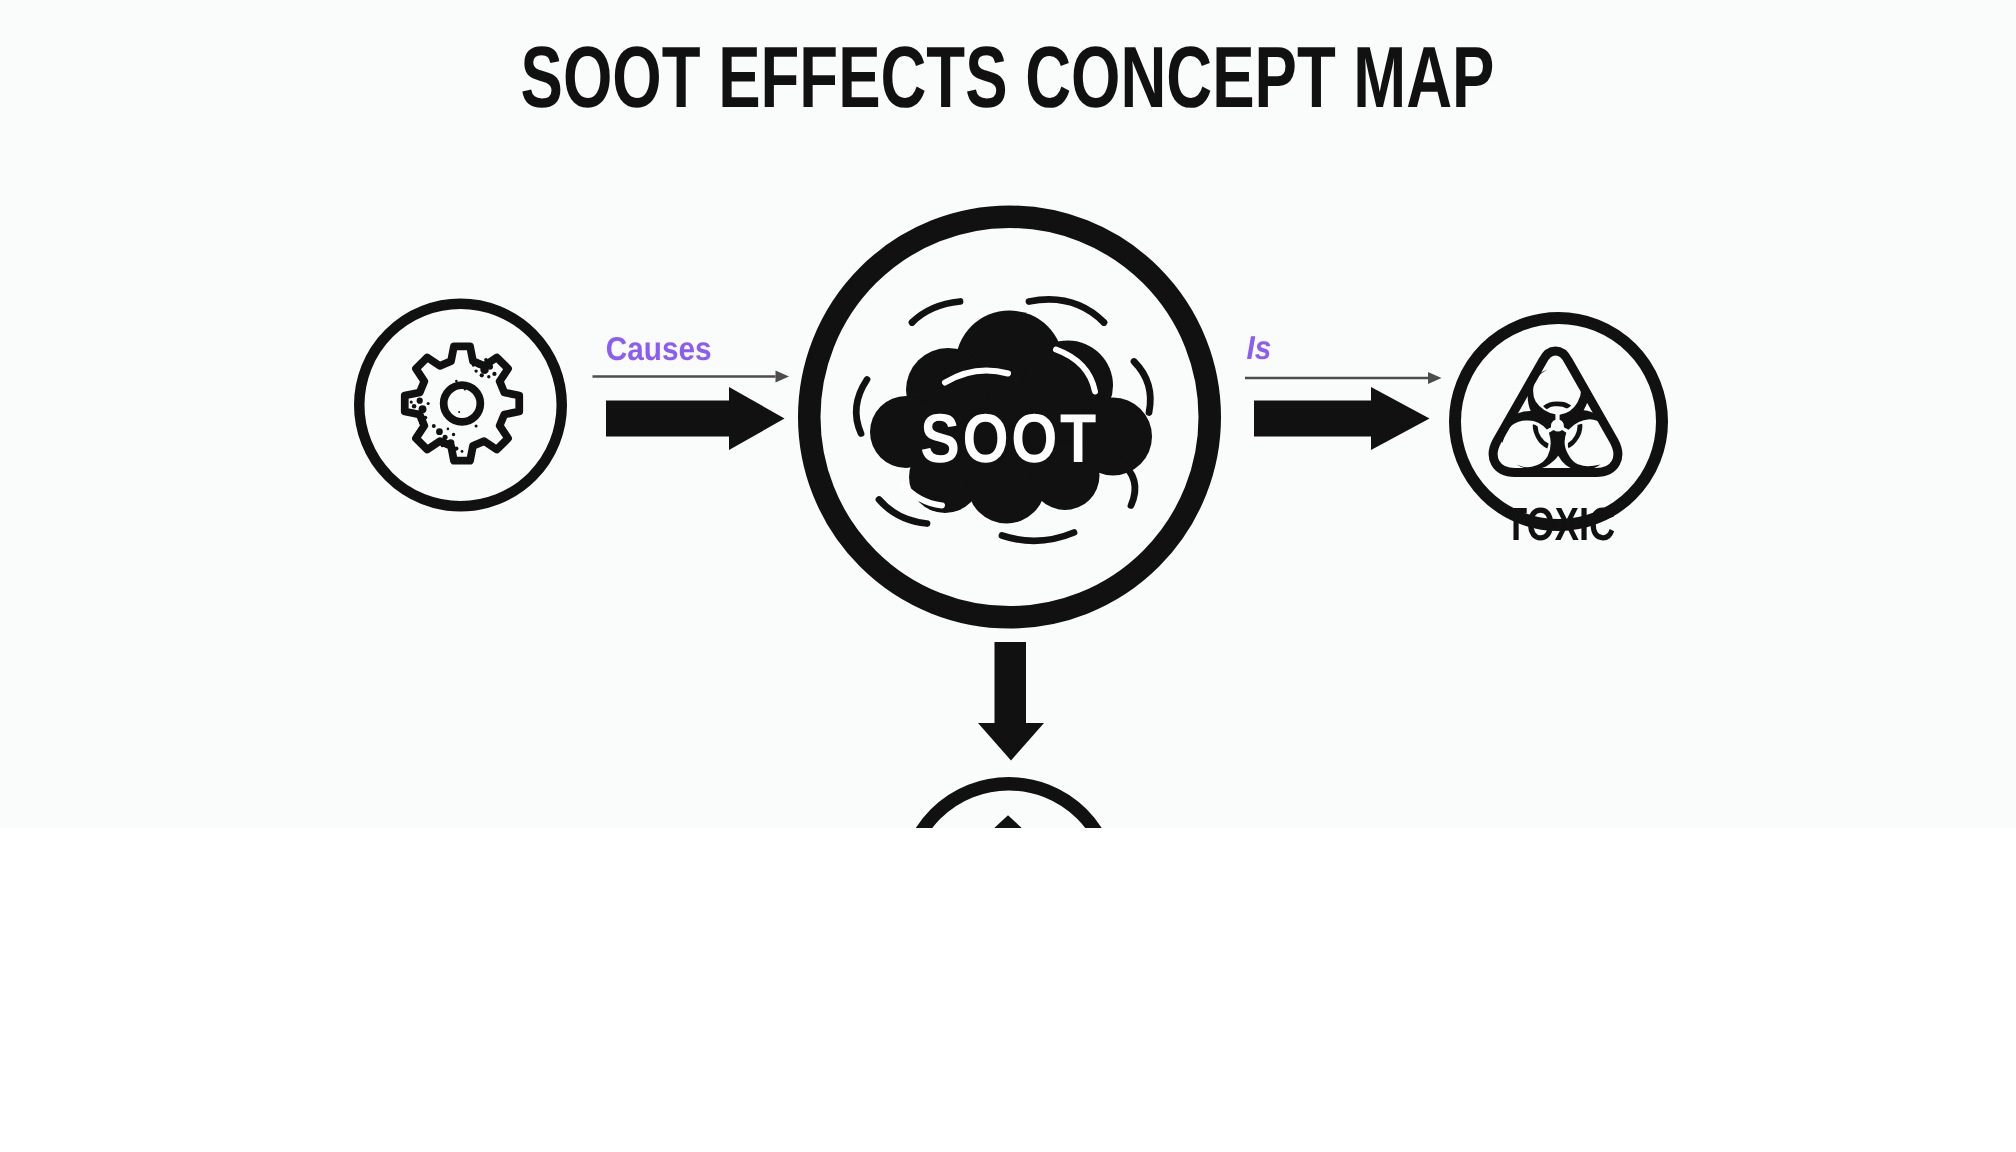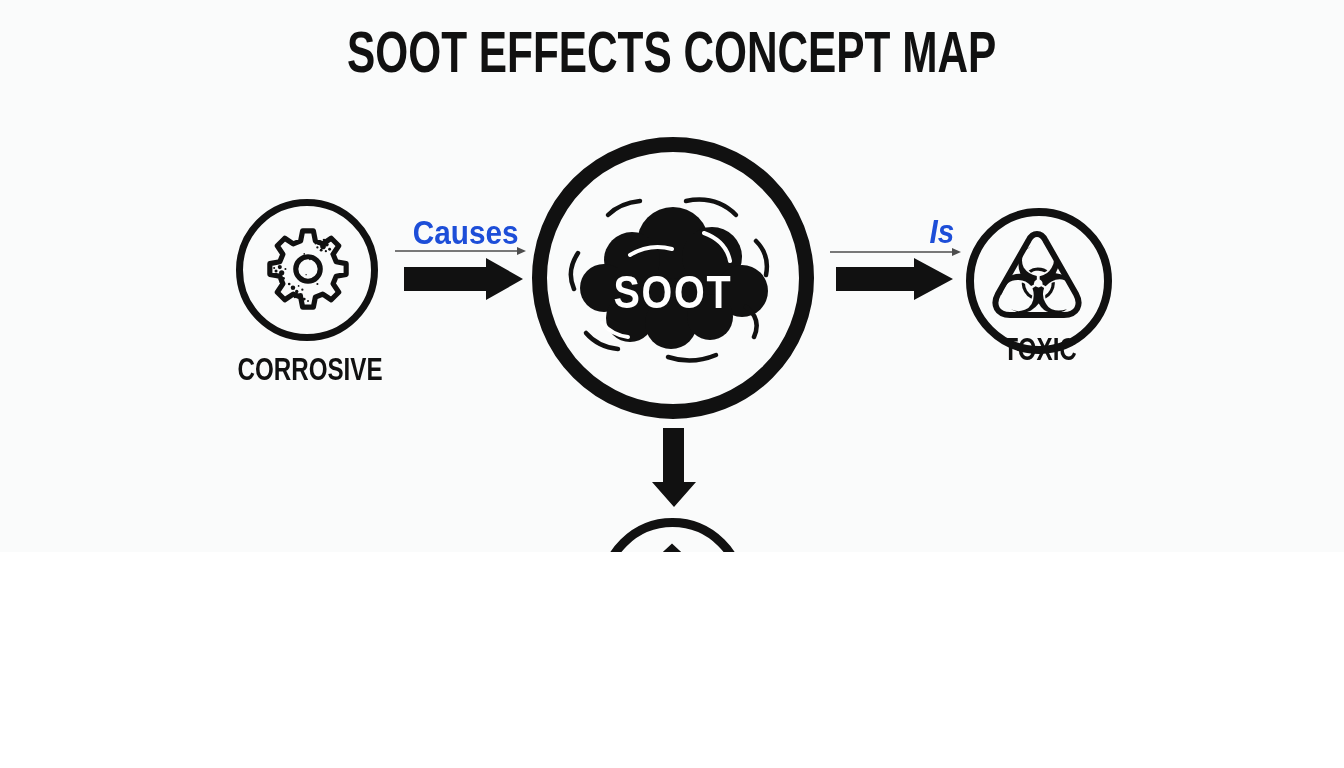--- a/index.html
+++ b/index.html
@@ -35,22 +35,22 @@
   }
   .node-label{
     position:absolute;text-align:center;font-weight:800;color:var(--ink,#111);
     font-size:31px;line-height:36px;
   }
   #label-corrosive{left:200px;top:352px;width:220px;}
   #label-toxic{left:930px;top:332px;width:220px;}
   #label-damages{left:560px;top:666px;width:228px;font-size:33px;}
   .squeeze{display:inline-block;transform:scaleX(.78);transform-origin:center;white-space:nowrap;}
   .edge-label{
-    position:absolute;text-align:right;font-weight:600;color:#1d4ed8;
-    font-size:33px;line-height:28px;
+    position:absolute;text-align:left;font-weight:600;color:#8b5cf6;
+    font-size:22px;line-height:28px;
   }
   #label-causes{left:400px;top:219px;width:124px;}
   #label-is{left:830px;top:218px;width:126px;font-style:italic;}
   #label-leadsto{left:454px;top:577px;width:150px;}
   .squeeze-mid{display:inline-block;transform:scaleX(.9);transform-origin:center;white-space:nowrap;}
   .arrow-svg{position:absolute;}
   #thin-causes{left:393px;top:244px;width:136px;height:14px;}
   #thick-causes{left:402px;top:255px;width:124px;height:48px;}
   #thin-is{left:828px;top:245px;width:136px;height:14px;}
   #thick-is{left:834px;top:255px;width:122px;height:48px;}
@@ -107,23 +107,20 @@
       <circle cx="44" cy="72" r="1.2"></circle>
         <circle cx="50" cy="84" r="1"></circle>
         <circle cx="40" cy="68" r="0.9"></circle>
       <circle cx="52" cy="40" r="0.8"></circle>
         <circle cx="46" cy="34" r="0.9"></circle>
         <circle cx="55" cy="60" r="0.8"></circle>
       <circle cx="60" cy="66" r="1.1"></circle>
         <circle cx="48" cy="56" r="0.7"></circle>
     </g>
   </svg>
-  <div class="node-label" id="label-corrosive">
-    <span class="squeeze">CORROSIVE</span>
-  </div>
 
   <div class="edge-label" id="label-causes">
     <span class="squeeze-mid">Causes</span>
   </div>
   <svg class="arrow-svg" id="thin-causes" viewBox="0 0 136 14">
     <line class="thin-stroke" stroke-width="1.6" x1="2" y1="7" x2="124" y2="7"></line>
     <polygon class="thin-head" points="124,3 133,7 124,11"></polygon>
   </svg>
   <svg class="arrow-svg" id="thick-causes" viewBox="0 0 124 48">
     <polygon class="ink-fill" points="2,12 84,12 84,3 121,24 84,45 84,36 2,36"></polygon>

